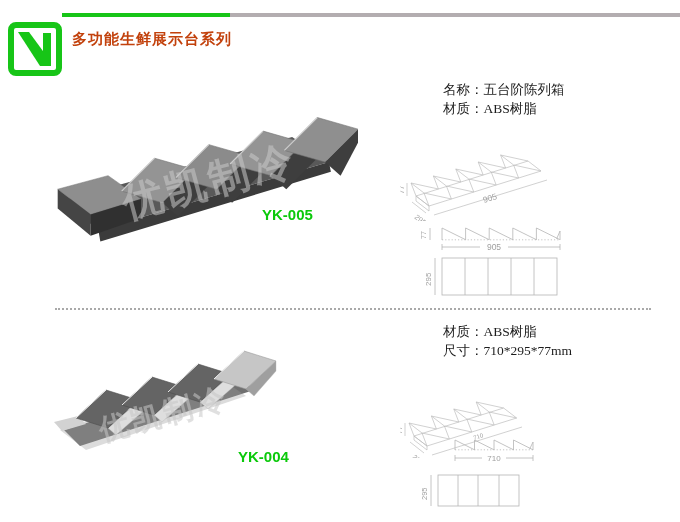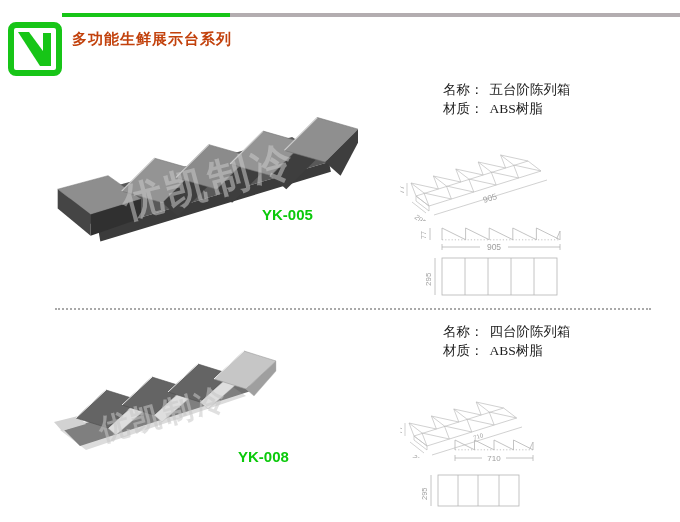--- a/index.html
+++ b/index.html
@@ -14,21 +14,21 @@
   .bar-gray{left:230px;top:13px;width:450px;height:4px;background:#b3adb0;}
   .page-title{
     left:72px;top:30px;font-size:15px;font-weight:700;color:#c2410c;
     letter-spacing:1px;
   }
   
   .specs{font-size:13.5px;color:#1c1c1c;line-height:19px;}
   .specs-1{left:443px;top:80px;}
   .specs-2{left:443px;top:322px;}
   .spec-row{white-space:nowrap;}
-  .spec-value{margin-left:6px;}
+  .spec-value{}
   
   .model-label{
     font-family:"Liberation Sans","DejaVu Sans",sans-serif;
     font-weight:700;font-size:15px;color:#0bc90b;
   }
   .model-1{left:262px;top:206px;}
   .model-2{left:238px;top:448px;}
   
   .divider{
     left:55px;top:308px;width:596px;height:0;
@@ -153,28 +153,28 @@
     <polygon points="152,70 184,42 192,49 160,77" fill="#dedede" stroke="#b5b5b5" stroke-width="0.4"></polygon>
     <polygon points="120,60 150,32 182,42 152,70" fill="#646464" stroke="#4e4e4e" stroke-width="0.6"></polygon>
     <line x1="120" y1="60" x2="150" y2="32" stroke="#ececec" stroke-width="1"></line>
     <polygon points="198,57 228,29 228,39 206,64" fill="#9f9f9f" stroke="#b5b5b5" stroke-width="0.4"></polygon>
     <polygon points="166,47 196,19 228,29 198,57" fill="#c6c6c6" stroke="#9a9a9a" stroke-width="0.6"></polygon>
     <line x1="166" y1="47" x2="196" y2="19" stroke="#f2f2f2" stroke-width="1"></line>
   </g>
   <text x="118" y="92" transform="rotate(-15 118 92)" text-anchor="middle" font-size="30" font-weight="700" letter-spacing="3" fill="#c6c6c6" fill-opacity="0.55">优凯制冷</text>
 </svg>
 
-<div class="abs model-label model-2">YK-008</div>
+<div class="abs model-label model-2">YK-004</div>
 
 <div class="abs specs specs-2">
   <div class="spec-row">
-    <span>名称：</span><span class="spec-value">四台阶陈列箱</span>
-  </div>
-  <div class="spec-row">
     <span>材质：</span><span class="spec-value">ABS树脂</span>
+  </div>
+  <div class="spec-row">
+    <span>尺寸：</span><span class="spec-value">710*295*77mm</span>
   </div>
 </div>
 
 <svg class="abs" style="left:400px;top:378px;" width="140" height="80" viewBox="0 0 140 80">
   <g fill="none" stroke="#bdbdbd" stroke-width="0.7">
     <polygon points="14,58 103.6,30 116.6,40 27,68"></polygon>
     <polygon points="14,58 27,68 27,72 14,62"></polygon>
     <path d="M14,58 L9,45 L22,55 L27,68 M9,45 L36.4,51 M22,55 L49.4,61"></path>
     <path d="M36.4,51 L31.4,38 L44.4,48 L49.4,61 M31.4,38 L58.8,44 M44.4,48 L71.8,54"></path>
     <path d="M58.8,44 L53.8,31 L66.8,41 L71.8,54 M53.8,31 L81.2,37 M66.8,41 L94.2,47"></path>

